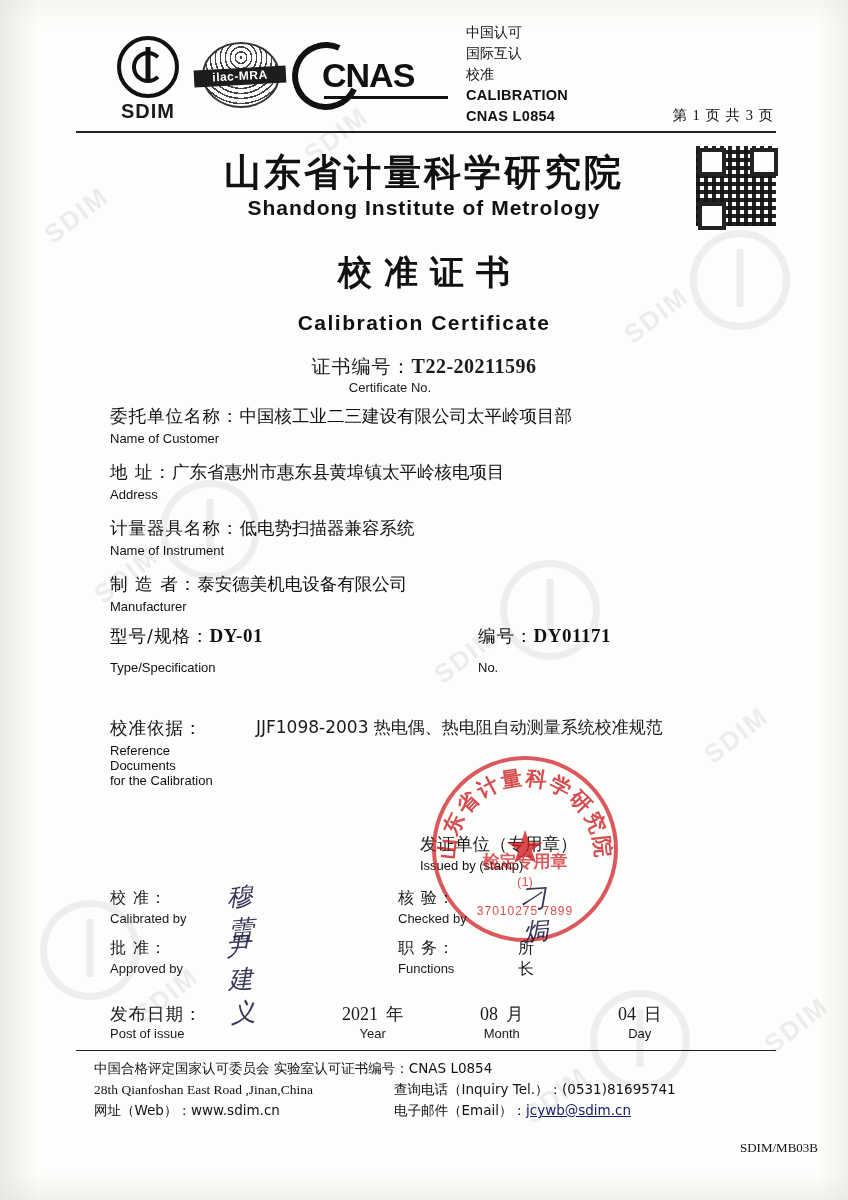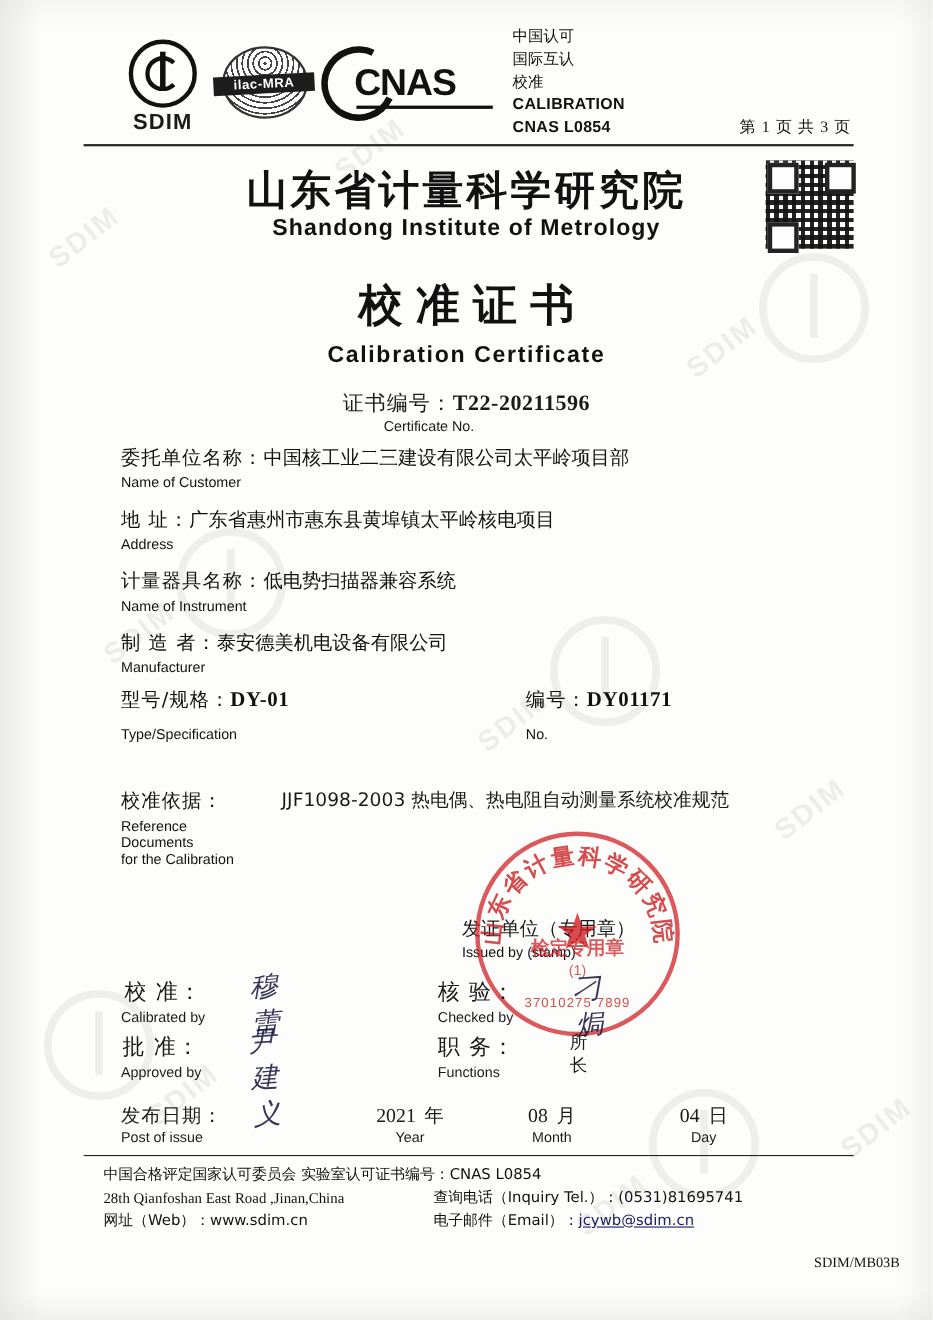--- a/index.html
+++ b/index.html
@@ -271,21 +271,21 @@
 
   
   #title-cn {
     position: absolute;
     left: 0;
     top: 250px;
     width: 848px;
     text-align: center;
     font-family: "DejaVu Sans", sans-serif;
     font-weight: bold;
-    font-size: 40px;
+    font-size: 34px;
     letter-spacing: 12px;
     text-indent: 12px;
     color: #111;
   }
   #title-en {
     position: absolute;
     left: 0;
     top: 311px;
     width: 848px;
     text-align: center;
@@ -377,21 +377,21 @@
     top: 832px;
     font-family: "DejaVu Sans", sans-serif;
     font-size: 17.5px;
   }
   #issued .f-en { margin-top: 2px; }
 
   .sig {
     position: absolute;
     font-family: "DejaVu Sans", sans-serif;
   }
-  .sig .s-cn { font-size: 20px; letter-spacing: 1px; text-align: center; }
+  .sig .s-cn { font-size: 16px; letter-spacing: 1px; }
   .sig .s-en { font-family: "Liberation Sans", sans-serif; font-size: 13px; margin-top: 2px; }
   .hand {
     position: absolute;
     font-family: "DejaVu Serif", serif;
     font-style: italic;
     font-size: 25px;
     color: #14143c;
     letter-spacing: -1px;
     transform: rotate(-4deg);
     opacity: 0.85;

